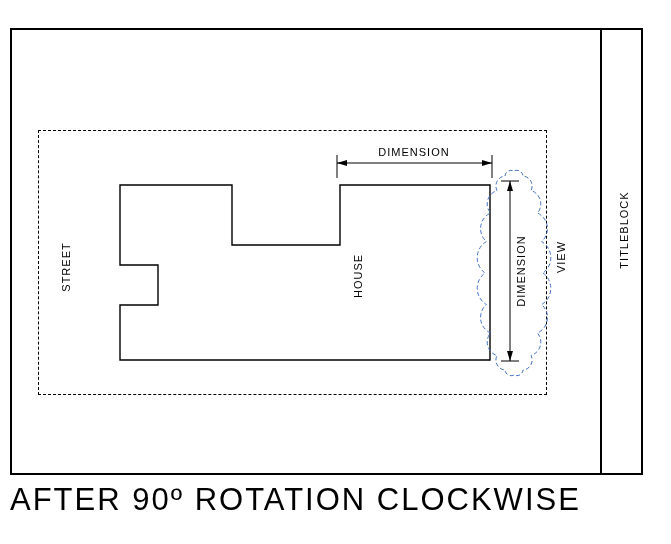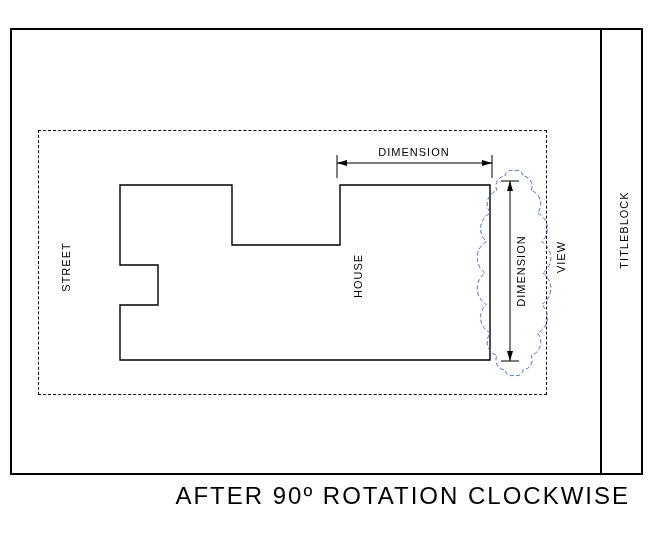--- a/index.html
+++ b/index.html
@@ -60,22 +60,22 @@
     letter-spacing: 1px;
     color: #000000;
     white-space: nowrap;
     transform: translate(-50%, -50%);
   }
   .drawing-title {
     position: absolute;
     left: 10px;
     top: 482px;
     width: 620px;
-    text-align: right;
-    font-size: 24px;
+    text-align: left;
+    font-size: 31px;
     letter-spacing: 2px;
     color: #000000;
     white-space: nowrap;
   }
 </style>
 </head>
 <body>
 
 <div class="canvas">
 

